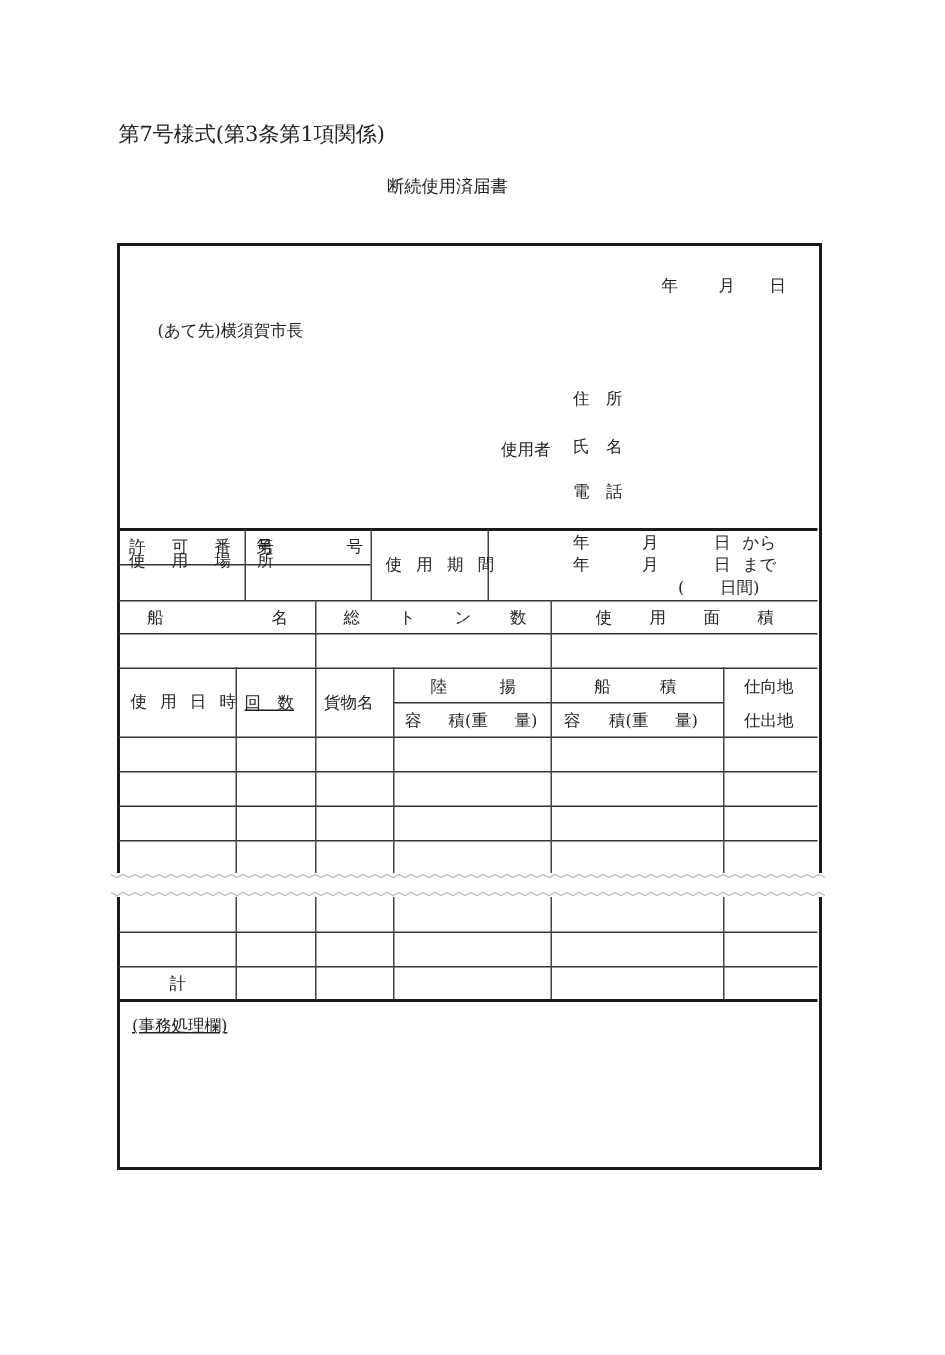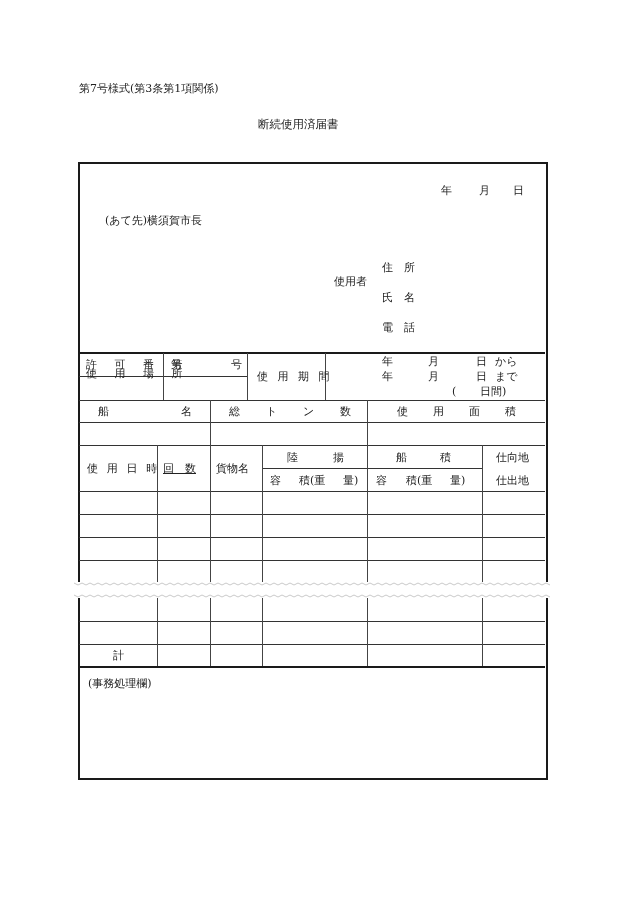--- a/index.html
+++ b/index.html
@@ -1,19 +1,19 @@
 <!DOCTYPE html>
 <html><head>
 <meta charset="utf-8">
 <style>
   html, body { margin:0; padding:0; background:#ffffff; }
   body { width:630px; height:903px; position:relative; overflow:hidden;
          font-family:"DejaVu Serif","Liberation Serif",serif; color:#222; font-size:11px; }
   .abs { position:absolute; white-space:nowrap; }
-  .form-ref { left:79px; top:81px; font-size:11px; }
+  .form-ref { left:79px; top:81px; font-size:14px; }
   .doc-title { left:258px; top:117px; font-size:11.5px; }
   .frame { position:absolute; left:78px; top:162px; width:466px; height:614px;
            border:2px solid #1a1a1a; box-sizing:content-box; }
   .hl { position:absolute; height:0; border-top:1px solid #333; }
   .hl.thick { border-top:2px solid #1a1a1a; }
   .vl { position:absolute; width:0; border-left:1px solid #444; }
   .t { position:absolute; white-space:nowrap; font-size:11px; line-height:13px; }
   .sp { letter-spacing:7px; }
   .break { position:absolute; left:74px; width:476px; top:582px; height:16px; background:#fff; }
   .wave { position:absolute; left:0; width:100%; height:4px; }
@@ -23,22 +23,22 @@
 
 <div class="abs form-ref">第7号様式(第3条第1項関係)</div>
 <div class="abs doc-title">断続使用済届書</div>
 
 <div class="frame"></div>
 
 <div class="t" style="left:441px;top:184px;">年</div>
 <div class="t" style="left:479px;top:184px;">月</div>
 <div class="t" style="left:513px;top:184px;">日</div>
 <div class="t" style="left:105px;top:214px;">(あて先)横須賀市長</div>
-<div class="t" style="left:334px;top:275px;">使用者</div>
-<div class="t" style="left:382px;top:261px;">住　所</div>
+<div class="t" style="left:334px;top:293px;">使用者</div>
+<div class="t" style="left:382px;top:261px;font-family:Liberation Mono, monospace;">住　所</div>
 <div class="t" style="left:382px;top:291px;">氏　名</div>
 <div class="t" style="left:382px;top:321px;">電　話</div>
 <div class="t" style="left:422px;top:261px;width:110px;height:13px;"></div>
 <div class="t" style="left:422px;top:291px;width:110px;height:13px;"></div>
 <div class="t" style="left:422px;top:321px;width:110px;height:13px;"></div>
 
 <div class="hl thick" style="left:79px;width:466px;top:352px;"></div>
 <div class="hl" style="left:79px;width:168px;top:376px;"></div>
 <div class="hl" style="left:79px;width:466px;top:400px;"></div>
 <div class="hl" style="left:79px;width:466px;top:422px;"></div>
@@ -124,14 +124,14 @@
 
 <div class="break">
   <svg class="wave" style="top:0;" viewBox="0 0 476 4" preserveAspectRatio="none">
     <polyline fill="none" stroke="#bbb" stroke-width="0.8" points="0,1 4,3 8,1 12,3 16,1 20,3 24,1 28,3 32,1 36,3 40,1 44,3 48,1 52,3 56,1 60,3 64,1 68,3 72,1 76,3 80,1 84,3 88,1 92,3 96,1 100,3 104,1 108,3 112,1 116,3 120,1 124,3 128,1 132,3 136,1 140,3 144,1 148,3 152,1 156,3 160,1 164,3 168,1 172,3 176,1 180,3 184,1 188,3 192,1 196,3 200,1 204,3 208,1 212,3 216,1 220,3 224,1 228,3 232,1 236,3 240,1 244,3 248,1 252,3 256,1 260,3 264,1 268,3 272,1 276,3 280,1 284,3 288,1 292,3 296,1 300,3 304,1 308,3 312,1 316,3 320,1 324,3 328,1 332,3 336,1 340,3 344,1 348,3 352,1 356,3 360,1 364,3 368,1 372,3 376,1 380,3 384,1 388,3 392,1 396,3 400,1 404,3 408,1 412,3 416,1 420,3 424,1 428,3 432,1 436,3 440,1 444,3 448,1 452,3 456,1 460,3 464,1 468,3 472,1 476,3"></polyline>
   </svg>
   <svg class="wave" style="top:12px;" viewBox="0 0 476 4" preserveAspectRatio="none">
     <polyline fill="none" stroke="#bbb" stroke-width="0.8" points="0,1 4,3 8,1 12,3 16,1 20,3 24,1 28,3 32,1 36,3 40,1 44,3 48,1 52,3 56,1 60,3 64,1 68,3 72,1 76,3 80,1 84,3 88,1 92,3 96,1 100,3 104,1 108,3 112,1 116,3 120,1 124,3 128,1 132,3 136,1 140,3 144,1 148,3 152,1 156,3 160,1 164,3 168,1 172,3 176,1 180,3 184,1 188,3 192,1 196,3 200,1 204,3 208,1 212,3 216,1 220,3 224,1 228,3 232,1 236,3 240,1 244,3 248,1 252,3 256,1 260,3 264,1 268,3 272,1 276,3 280,1 284,3 288,1 292,3 296,1 300,3 304,1 308,3 312,1 316,3 320,1 324,3 328,1 332,3 336,1 340,3 344,1 348,3 352,1 356,3 360,1 364,3 368,1 372,3 376,1 380,3 384,1 388,3 392,1 396,3 400,1 404,3 408,1 412,3 416,1 420,3 424,1 428,3 432,1 436,3 440,1 444,3 448,1 452,3 456,1 460,3 464,1 468,3 472,1 476,3"></polyline>
   </svg>
 </div>
 
-<div class="t" style="left:88px;top:677px;">(事務処理欄)</div>
+<div class="t" style="left:88px;top:677px;text-decoration:underline;">(事務処理欄)</div>
 <div class="abs" style="left:80px;top:695px;width:464px;height:80px;"></div>
 
 </body></html>

